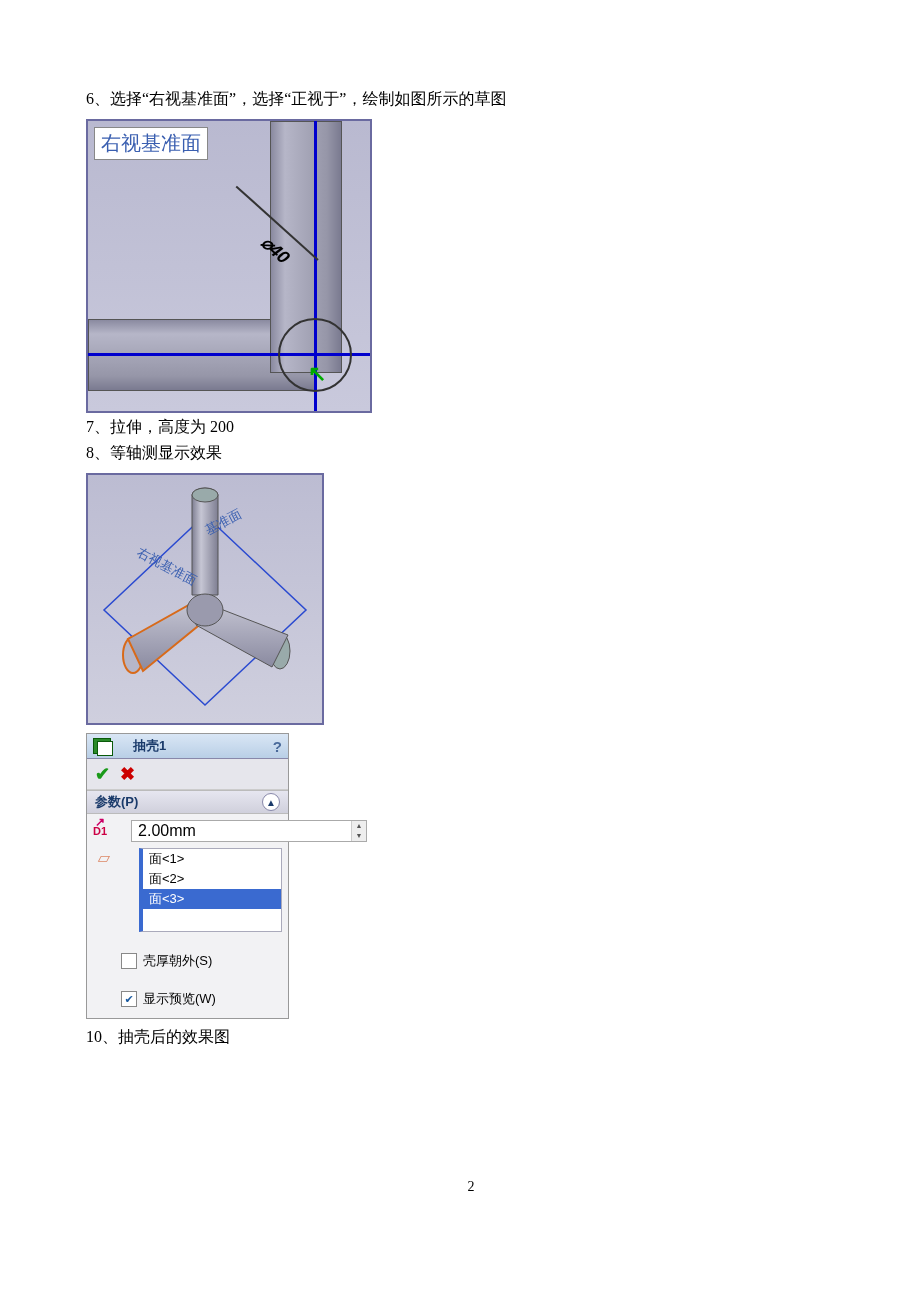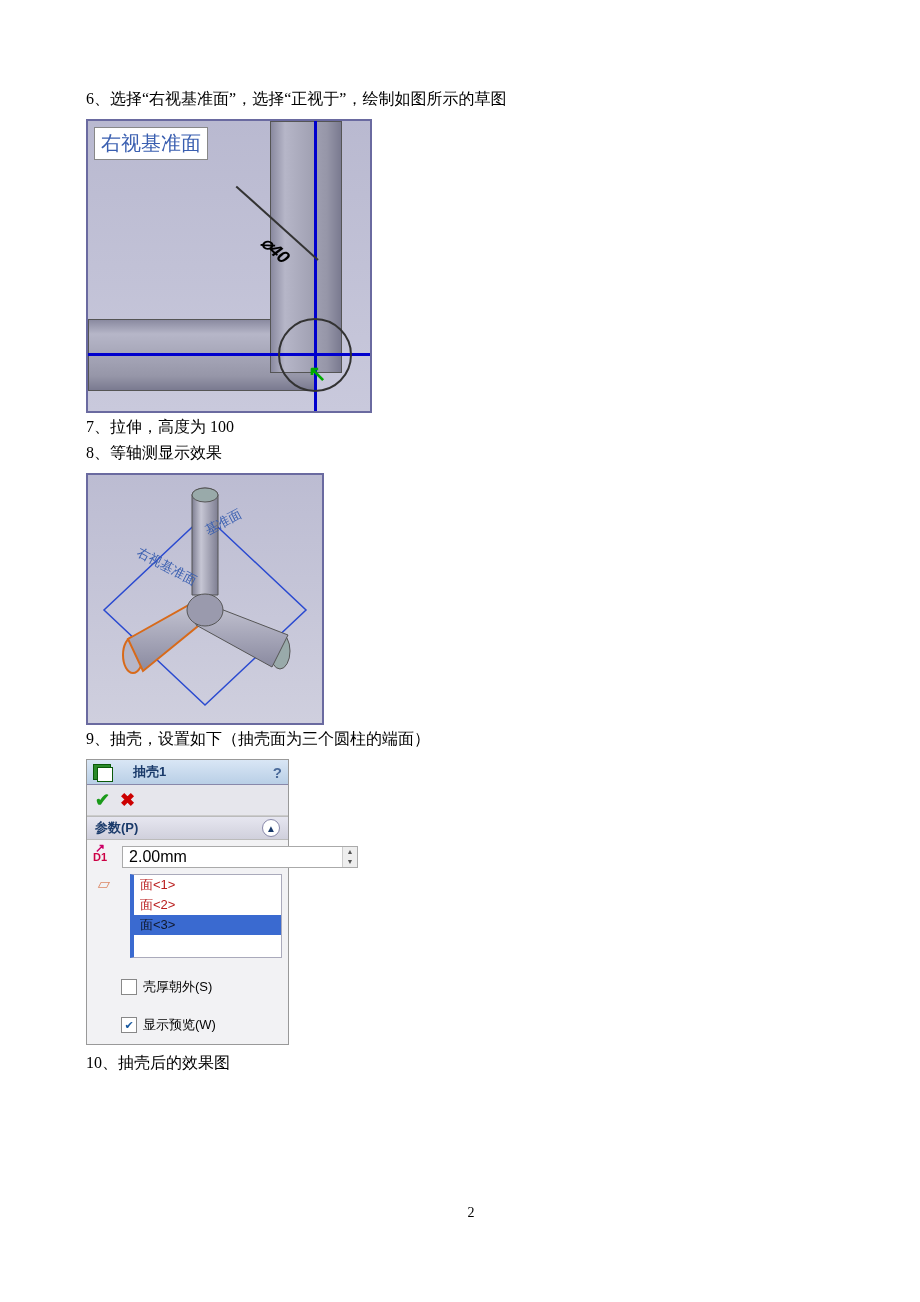--- a/index.html
+++ b/index.html
@@ -181,21 +181,21 @@
     color: #1a3a6a;
   }
 
   .param-body {
     padding: 6px 6px 10px 6px;
     background: #f2f2f4;
   }
   .row {
     display: flex;
     align-items: center;
-    gap: 15px;
+    gap: 24px;
     margin-bottom: 6px;
   }
   .row-icon {
     width: 22px;
     text-align: center;
     font-size: 14px;
   }
   .d1-icon { color: #c04; font-weight: bold; font-size: 11px; position: relative; }
   .d1-icon::before {
     content: "↗";
@@ -238,26 +238,26 @@
   .face-list {
     flex: 1;
     border: 1px solid #aab;
     background: #fff;
     height: 82px;
     padding: 0;
     border-left: 4px solid #3a6ad0;
   }
   .face-list .item {
     padding: 1px 6px;
-    color: #b91c1c;
+    color: #000000;
     font-size: 13px;
   }
   .face-list .item.sel {
     background: #3a6ad0;
-    color: #0f172a;
+    color: #ffffff;
   }
   .cb-row {
     display: flex;
     align-items: center;
     gap: 6px;
     margin-left: 28px;
     margin-top: 20px;
     font-size: 13px;
   }
   .cb {
@@ -290,21 +290,21 @@
     <div class="vert-cyl"></div>
     <div class="blue-h"></div>
     <div class="blue-v"></div>
     <div class="circle"></div>
     <div class="origin">↖</div>
     <div class="dim-line"></div>
     <div class="dim-text">⌀40</div>
     <div class="label">右视基准面</div>
   </div>
 
-  <div class="step">7、拉伸，高度为 100</div>
+  <div class="step">7、拉伸，高度为 200</div>
   <div class="step">8、等轴测显示效果</div>
 
   <div class="fig2">
     <svg width="234" height="248" viewBox="0 0 234 248">
 
       <polygon points="117,40 218,135 117,230 16,135" fill="none" stroke="#2a4ad0" stroke-width="1.5"></polygon>
 
       <g>
         <path d="M104,120 L104,20 A13,7 0 0 1 130,20 L130,120 Z" fill="url(#gV)" stroke="#555"></path>
         <ellipse cx="117" cy="20" rx="13" ry="7" fill="#9aa" stroke="#555"></ellipse>
@@ -335,21 +335,20 @@
           <stop offset="0" stop-color="#c6c6d4"></stop>
           <stop offset="1" stop-color="#8a8aa0"></stop>
         </linearGradient>
       </defs>
 
       <text x="48" y="80" fill="#3a5fb0" font-size="13" font-family="SimHei" transform="rotate(28 48 80)"><tspan>右视基准面</tspan></text>
       <text x="120" y="60" fill="#3a5fb0" font-size="13" font-family="SimHei" transform="rotate(-28 120 60)"><tspan>基准面</tspan></text>
     </svg>
   </div>
 
-  <div class="step">9、抽壳，设置如下（抽壳面为三个圆柱的端面）</div>
 
   <div class="panel">
     <div class="panel-title">
       <span class="shell-icon"></span>
       <span>抽壳1</span>
       <span class="help">?</span>
     </div>
     <div class="okx-row">
       <span class="ok-icon">✔</span>
       <span class="x-icon">✖</span>

